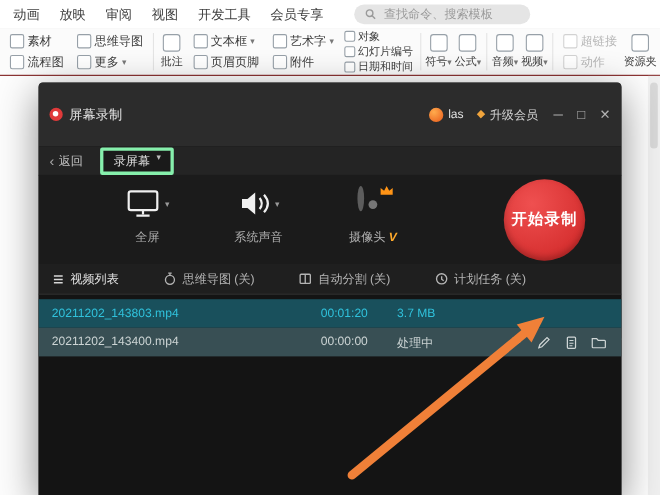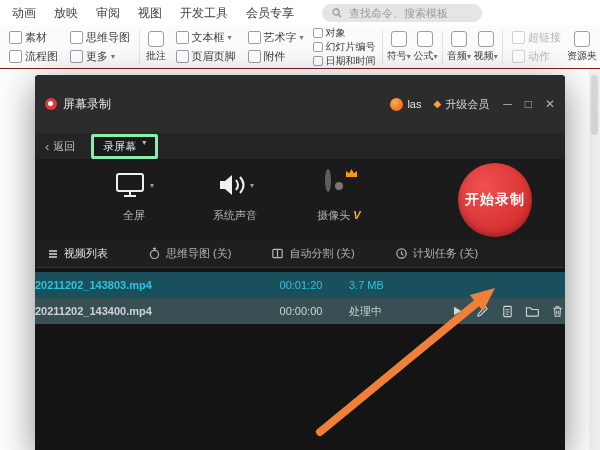--- a/index.html
+++ b/index.html
@@ -78,21 +78,21 @@
 
   .tabsbar{flex:0 0 27px;background:#1f1f1f;border-bottom:1px solid #323232;display:flex;align-items:center;
            padding:0 12px;gap:40px;}
   .tab{display:flex;align-items:center;gap:5px;font-size:11px;color:#b5b5b5;white-space:nowrap;text-align:center;}
   .tab.first{color:#e2e2e2;}
 
   .listarea{flex:1;background:#141414;padding-top:4px;}
   .vrow{display:flex;align-items:center;height:26px;font-size:11px;}
   .vrow.sel{background:#19505c;color:#30c2dc;}
   .vrow.hover{background:#384f54;color:#ccd4d4;}
-  .c-name{flex:0 0 218px;overflow:hidden;white-space:nowrap;font-weight:bold;}
+  .c-name{flex:0 0 218px;padding-left:12px;overflow:hidden;white-space:nowrap;}
   .c-dur{flex:0 0 96px;text-align:center;}
   .c-size{flex:0 0 100px;}
   .c-actions{flex:1;display:flex;justify-content:flex-end;align-items:center;gap:9px;padding-right:13px;}
   .actbtn{width:16px;height:16px;display:flex;align-items:center;justify-content:center;}
 
   .arrowlayer{position:absolute;inset:0;z-index:50;pointer-events:none;}
 </style>
 </head>
 <body>
 

